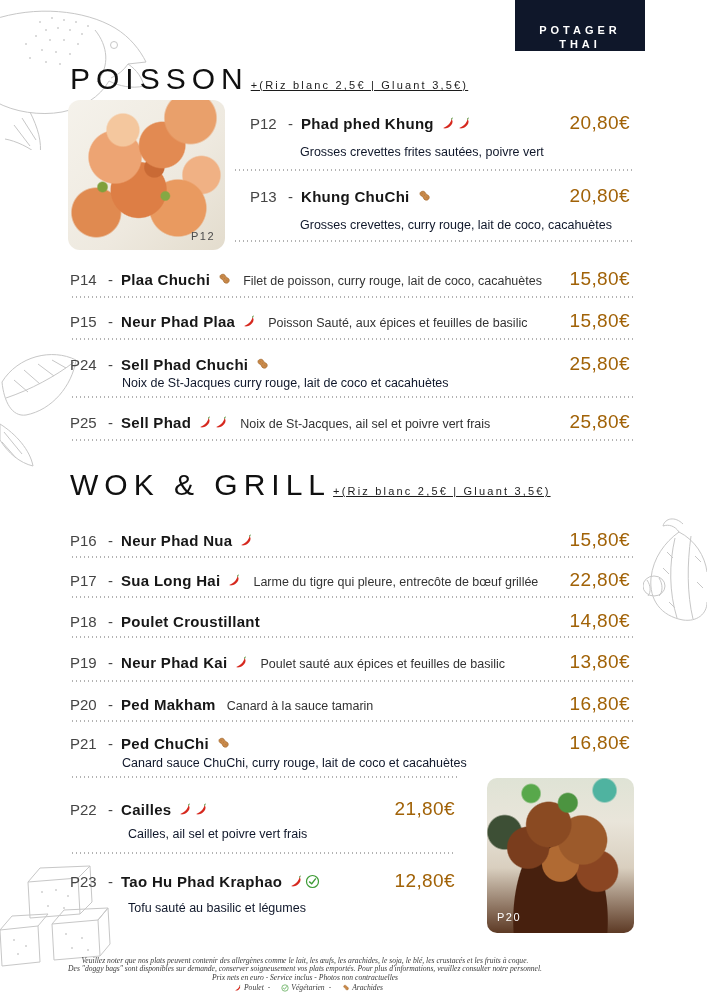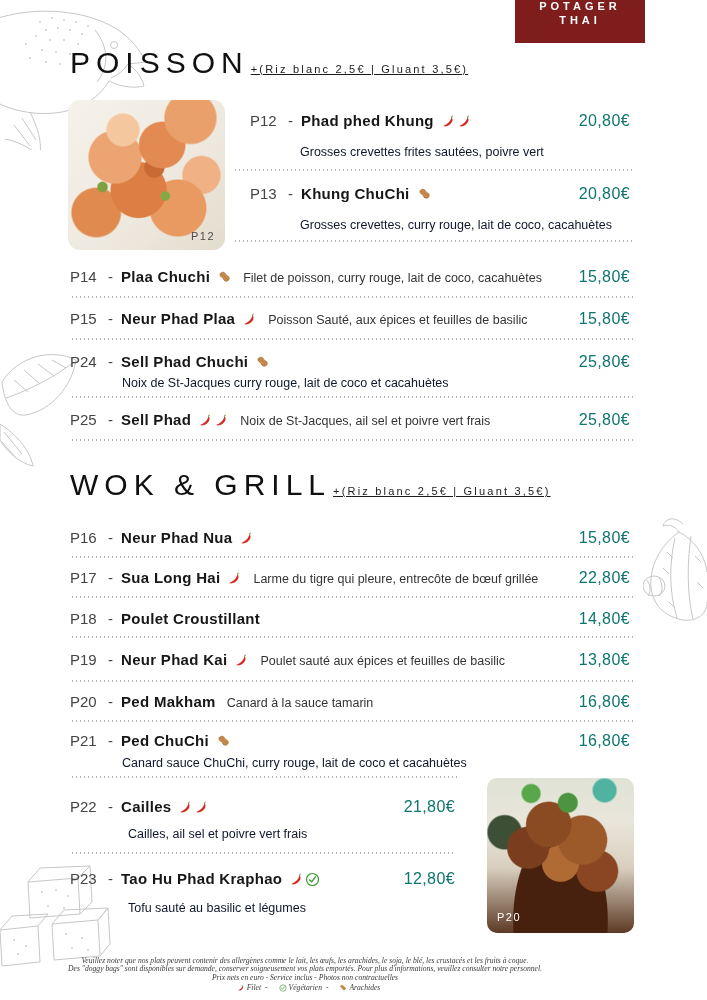--- a/index.html
+++ b/index.html
@@ -1,40 +1,40 @@
 <!DOCTYPE html>
 <html><head>
 <meta charset="utf-8">
 <style>
   html,body{margin:0;padding:0;background:#888;}
   .page{position:relative;width:707px;height:1000px;background:#ffffff;margin:0 auto;
         font-family:"Liberation Sans",sans-serif;overflow:hidden;}
 
   
-  .badge{position:absolute;left:515px;top:0;width:130px;height:43px;background:#7f1d1d;
-         display:flex;flex-direction:column;align-items:center;justify-content:flex-start;gap:1px;}
+  .badge{position:absolute;left:515px;top:0;width:130px;height:51px;background:#0f172a;
+         display:flex;flex-direction:column;align-items:center;justify-content:flex-end;gap:1px;}
   .badge span{color:#fff;font-size:11px;font-weight:bold;letter-spacing:4px;line-height:13px;}
 
   
   .sec-header{position:absolute;left:70px;display:flex;align-items:flex-end;white-space:nowrap;}
   .sec-title{font-size:30px;font-weight:500;letter-spacing:6px;color:#101010;line-height:34px;}
   .sec-sub{font-size:11px;letter-spacing:2.2px;color:#1c1c1c;margin-left:2px;margin-bottom:5px;text-decoration:underline;}
 
   
   .row{position:absolute;display:flex;align-items:baseline;white-space:nowrap;}
   .row.fullw{left:70px;width:560px;}
   .row.rcol{left:250px;width:380px;}
   .row.narrow{left:70px;width:385px;}
   .code{font-size:15px;color:#454545;min-width:30px;}
   .dash{font-size:15px;color:#454545;margin:0 8px;}
   .name{font-size:15px;font-weight:bold;color:#171717;letter-spacing:0.3px;}
   .icons{display:inline-flex;align-items:center;margin-left:7px;gap:1px;align-self:center;}
   .icon svg{width:15px;height:15px;display:block;}
   .idesc{font-size:12.5px;color:#333;margin-left:11px;overflow:hidden;}
-  .price{font-size:16px;color:#0f766e;margin-left:auto;letter-spacing:0.4px;}
+  .price{font-size:19px;color:#a16207;margin-left:auto;letter-spacing:0.4px;}
   .descline{position:absolute;font-size:12.5px;color:#0f172a;white-space:nowrap;}
 
   
   .dots{position:absolute;height:2px;
         background-image:repeating-linear-gradient(90deg,#b3b3b3 0 1px,transparent 1px 4px);}
 
   
   .photo{position:absolute;border-radius:12px;overflow:hidden;}
   .photo .plabel{position:absolute;font-size:11px;letter-spacing:1.5px;}
   .photo-p12{left:68px;top:100px;width:157px;height:150px;
@@ -164,21 +164,21 @@
       <circle class="dot" cx="72" cy="96" r="1"></circle>
         <circle class="dot" cx="88" cy="98" r="1"></circle>
     </svg>
   </div>
 
   <div class="badge">
     <span>POTAGER</span>
     <span>THAI</span>
   </div>
 
-  <div class="sec-header" style="top:46px">
+  <div class="sec-header" style="top:62px">
     <span class="sec-title">POISSON</span>
     <span class="sec-sub">+(Riz blanc 2,5€ | Gluant 3,5€)</span>
   </div>
 
   <div class="photo photo-p12">
     <span class="plabel">P12</span>
   </div>
 
   <div class="row rcol" style="top:112px">
     <span class="code">P12</span>
@@ -439,21 +439,21 @@
     <div class="legend">
       <span class="legend-item">
         <span class="icons">
             <span class="icon">
               <svg viewBox="0 0 20 20">
                 <path d="M14.6 5.0 C16.4 7.6 15.2 11.4 11.4 14.3 C9.0 16.1 5.9 16.9 3.7 16.4 C3.1 16.3 3.0 15.9 3.6 15.6 C8.2 13.6 11.5 10.7 13.1 7.1 C13.6 6.0 13.8 5.2 13.7 4.4 Z" fill="#d6281e"></path>
                 <path d="M13.5 4.9 C13.2 3.3 14.2 2.1 16.0 1.9 C15.3 2.6 15.1 3.4 15.2 4.4 Z" fill="#4c8a2e"></path>
               </svg>
             </span>
           </span>
-        <span>Filet</span>
+        <span>Poulet</span>
       </span>
       <span class="legend-item">-</span>
       <span class="legend-item">
         <span class="icons">
             <span class="icon">
               <svg viewBox="0 0 20 20">
                 <circle cx="10" cy="10" r="8" fill="#ffffff" stroke="#3d9b35" stroke-width="1.6"></circle>
                 <path d="M6 10.5 L9 13 L14 6.5" fill="none" stroke="#3d9b35" stroke-width="1.8" stroke-linecap="round"></path>
               </svg>
             </span>

